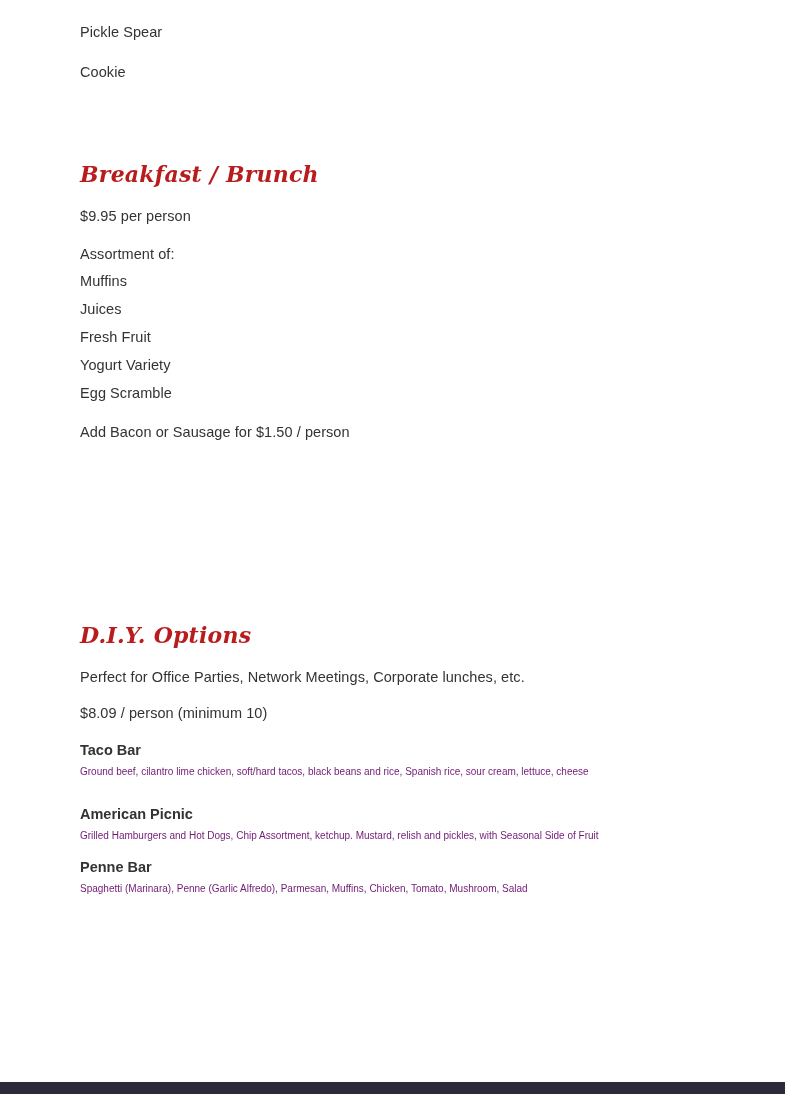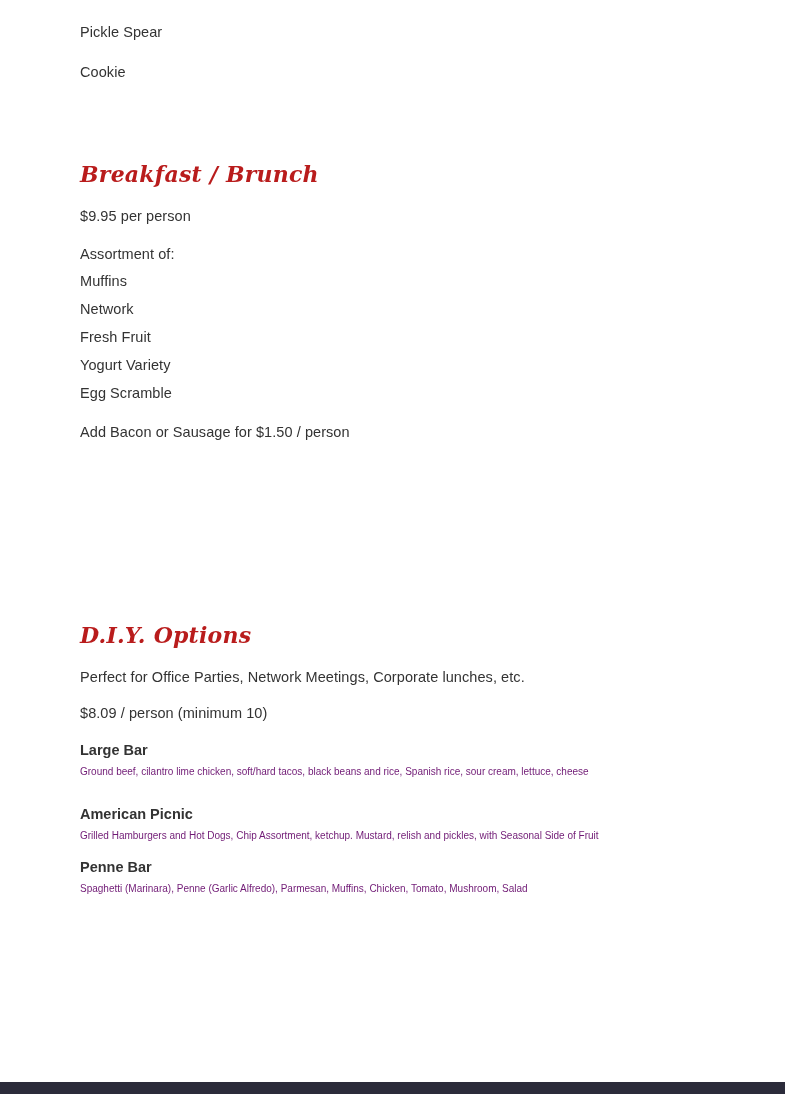--- a/index.html
+++ b/index.html
@@ -102,21 +102,21 @@
       <h2 class="section-heading">Breakfast / Brunch</h2>
       <div class="heading-gap"></div>
 
       <p class="body-line">$9.95 per person</p>
 
       <div class="spacer-12"></div>
 
       <div class="stack list-block">
         <p class="body-line">Assortment of:</p>
         <p class="body-line">Muffins</p>
-        <p class="body-line">Network</p>
+        <p class="body-line">Juices</p>
         <p class="body-line">Fresh Fruit</p>
         <p class="body-line">Yogurt Variety</p>
         <p class="body-line">Egg Scramble</p>
       </div>
 
       <div class="spacer-12"></div>
 
       <p class="body-line">Add Bacon or Sausage for $1.50 / person</p>
     </section>
 
@@ -127,21 +127,21 @@
       <h2 class="section-heading">D.I.Y. Options</h2>
       <div class="heading-gap"></div>
 
       <p class="body-line">Perfect for Office Parties, Network Meetings, Corporate lunches, etc.</p>
       <div class="spacer-12"></div>
       <p class="body-line">$8.09 / person (minimum 10)</p>
 
       <div class="spacer-12"></div>
 
       <div>
-        <p class="item-title">Large Bar</p>
+        <p class="item-title">Taco Bar</p>
         <p class="item-desc">Ground beef, cilantro lime chicken, soft/hard tacos, black beans and rice, Spanish rice, sour cream, lettuce, cheese</p>
       </div>
 
       <div class="spacer-10"></div>
 
 
       <div class="spacer-10"></div>
 
       <div>
         <p class="item-title">American Picnic</p>

